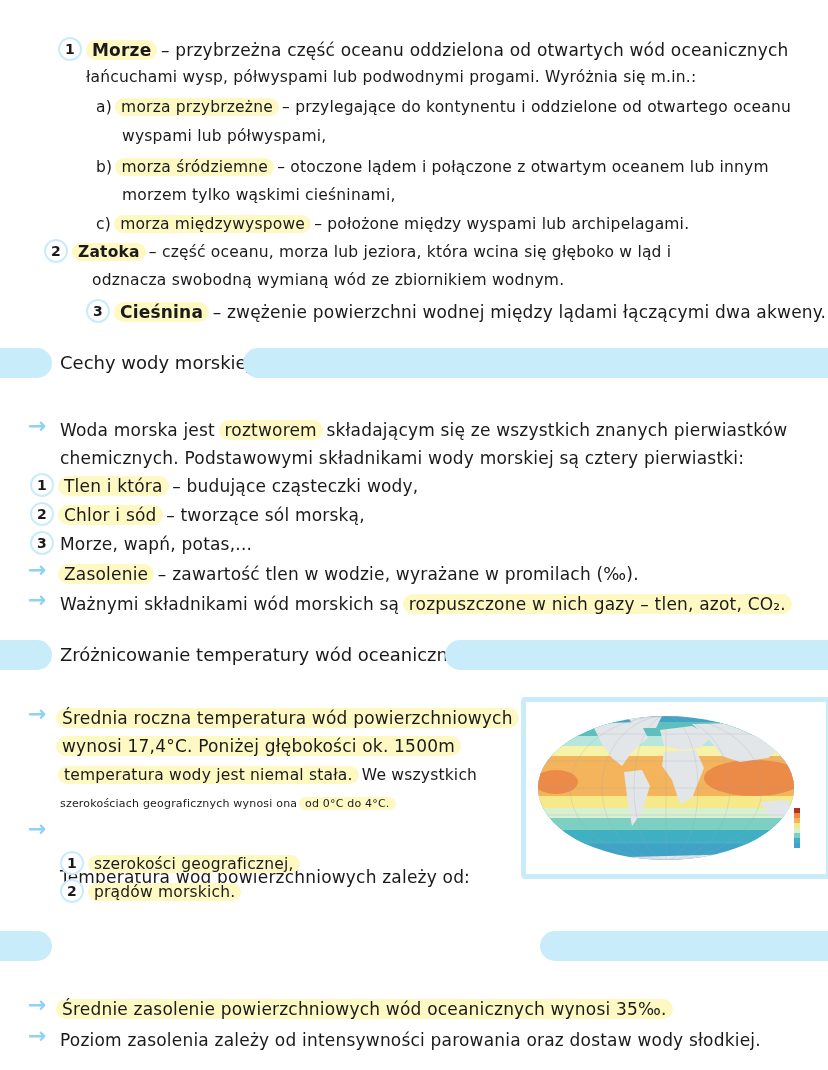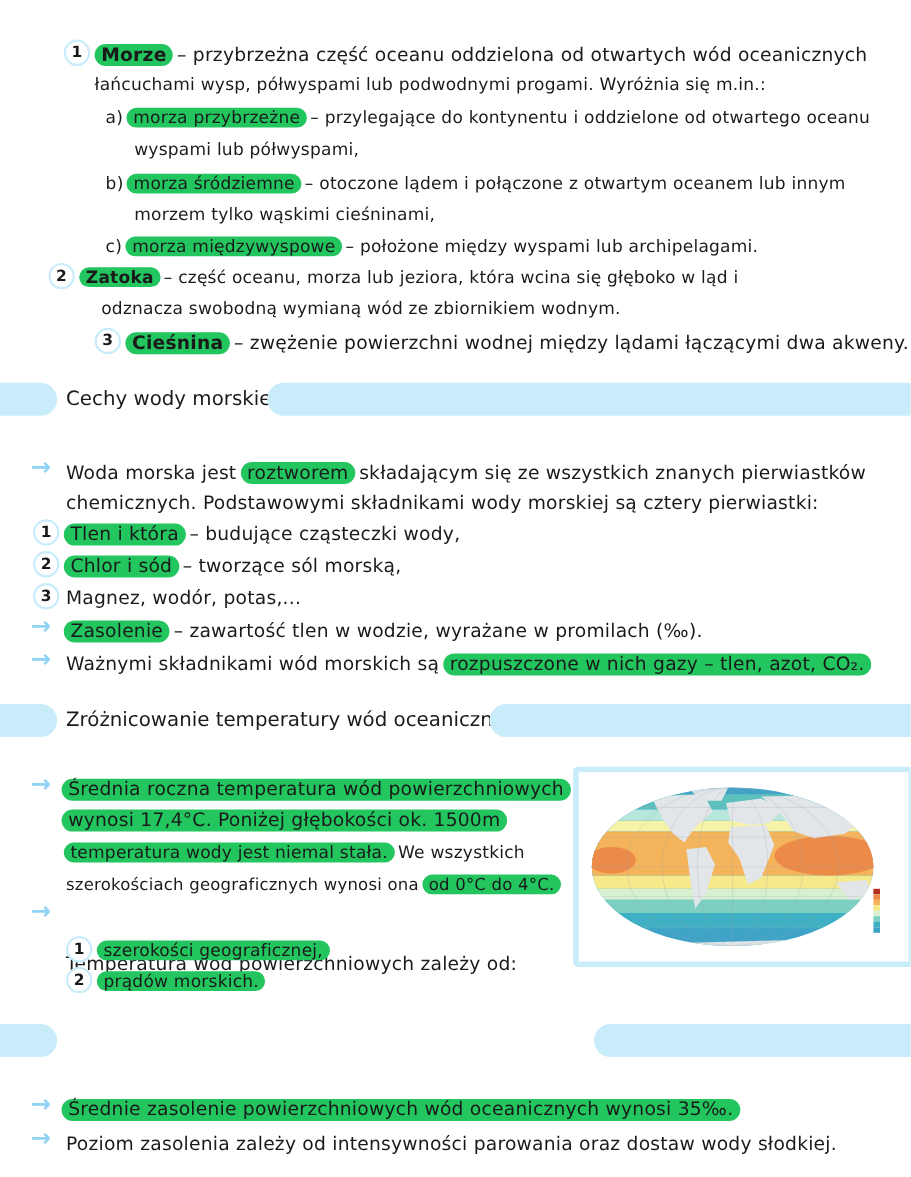--- a/index.html
+++ b/index.html
@@ -7,21 +7,21 @@
     width: 828px; height: 1070px; position: relative; overflow: hidden;
     font-family: "DejaVu Sans", sans-serif;
     color: #1a1a1a;
   }
   .line {
     position: absolute; white-space: nowrap;
     font-size: 17px; line-height: 24px; letter-spacing: 0.2px;
   }
   .small { font-size: 15.5px; }
   .hl {
-    background: #22c55e; border-radius: 14px; padding: 0 6px; margin: 0 -2px;
+    background: #fef9c3; border-radius: 14px; padding: 0 6px; margin: 0 -2px;
   }
   .badge {
     display: inline-block; width: 20px; height: 20px; line-height: 20px;
     border: 2px solid #c9ecfb; border-radius: 50%; text-align: center;
     font-size: 14px; font-weight: bold; margin-right: 6px; vertical-align: middle;
     background: #fff; position: relative; top: -2px;
   }
   .arrow {
     position: absolute; color: #8fd3f4; font-size: 22px; font-weight: bold;
     line-height: 24px;
@@ -92,21 +92,21 @@
 </div>
 <div class="line" style="left:60px;top:446px;">chemicznych. Podstawowymi składnikami wody morskiej są cztery pierwiastki:</div>
 
 <div class="line" style="left:30px;top:474px;">
   <span class="badge">1</span><span class="hl">Tlen i która</span><span> – budujące cząsteczki wody,</span>
 </div>
 <div class="line" style="left:30px;top:503px;">
   <span class="badge">2</span><span class="hl">Chlor i sód</span><span> – tworzące sól morską,</span>
 </div>
 <div class="line" style="left:30px;top:532px;">
-  <span class="badge">3</span><span>Magnez, wodór, potas,...</span>
+  <span class="badge">3</span><span>Morze, wapń, potas,...</span>
 </div>
 
 <div class="arrow" style="left:28px;top:558px;">→</div>
 <div class="line" style="left:60px;top:562px;">
   <span class="hl">Zasolenie</span><span> – zawartość tlen w wodzie, wyrażane w promilach (‰).</span>
 </div>
 
 <div class="arrow" style="left:28px;top:588px;">→</div>
 <div class="line" style="left:60px;top:592px;text-align:right;">
   <span>Ważnymi składnikami wód morskich są </span><span class="hl">rozpuszczone w nich gazy – tlen, azot, CO₂.</span>
@@ -121,21 +121,21 @@
 <div class="arrow" style="left:28px;top:702px;">→</div>
 <div class="line" style="left:58px;top:706px;">
   <span class="hl">Średnia roczna temperatura wód powierzchniowych</span>
 </div>
 <div class="line" style="left:58px;top:734px;">
   <span class="hl">wynosi 17,4°C. Poniżej głębokości ok. 1500m</span>
 </div>
 <div class="line small" style="left:60px;top:763px;">
   <span class="hl">temperatura wody jest niemal stała.</span><span> We wszystkich</span>
 </div>
-<div class="line small" style="left:60px;top:792px;font-size:15px;">
+<div class="line small" style="left:60px;top:792px;font-size:11px;">
   <span>szerokościach geograficznych wynosi ona </span><span class="hl">od 0°C do 4°C.</span>
 </div>
 
 <div class="arrow" style="left:28px;top:817px;">→</div>
 <div class="line" style="left:60px;top:865px;">Temperatura wód powierzchniowych zależy od:</div>
 
 <div class="line small" style="left:60px;top:852px;">
   <span class="badge">1</span><span class="hl">szerokości geograficznej,</span>
 </div>
 <div class="line small" style="left:60px;top:880px;">

